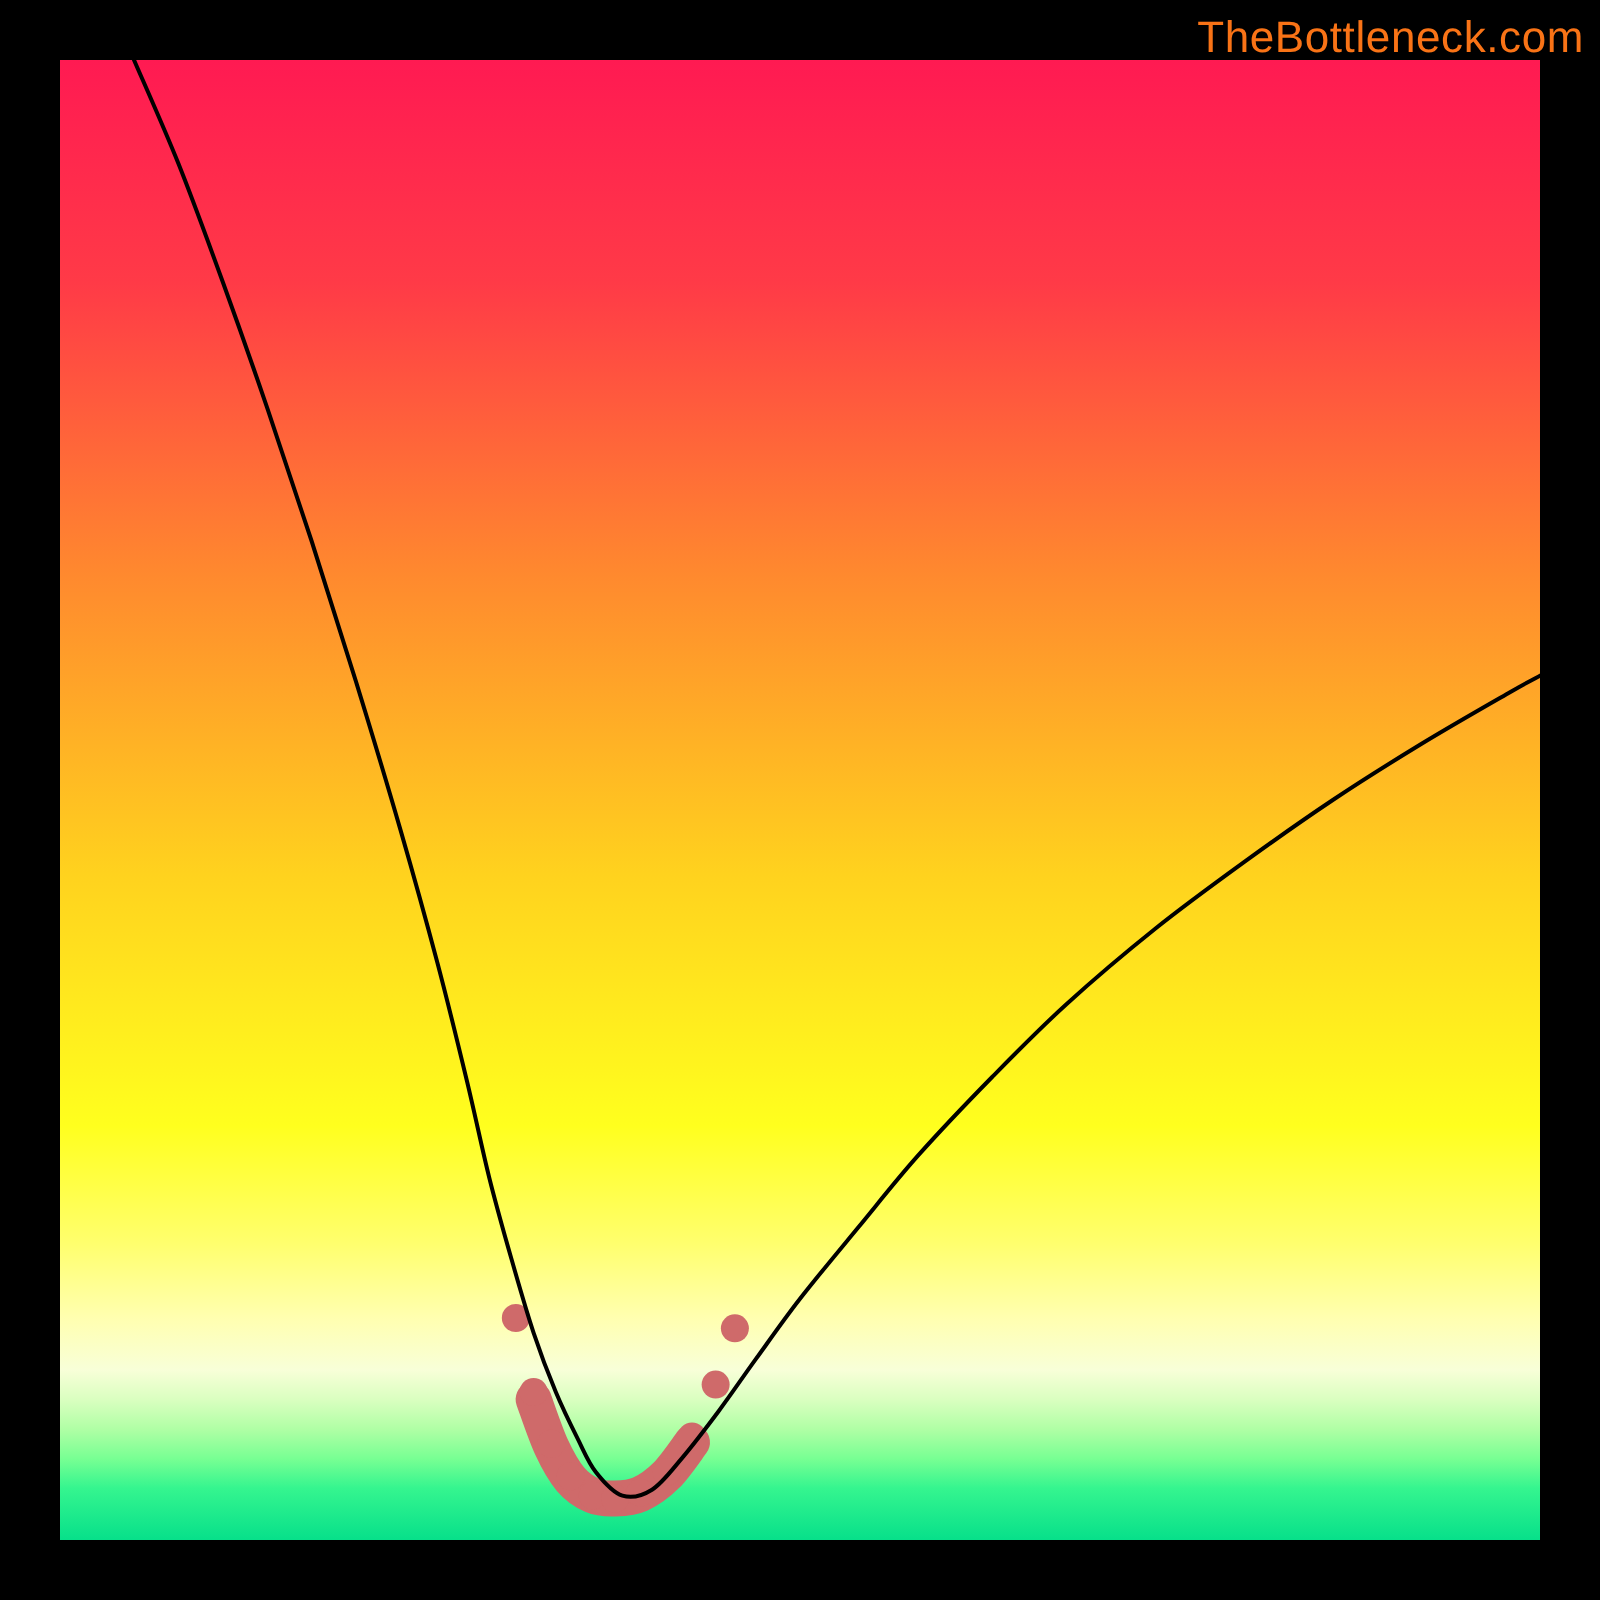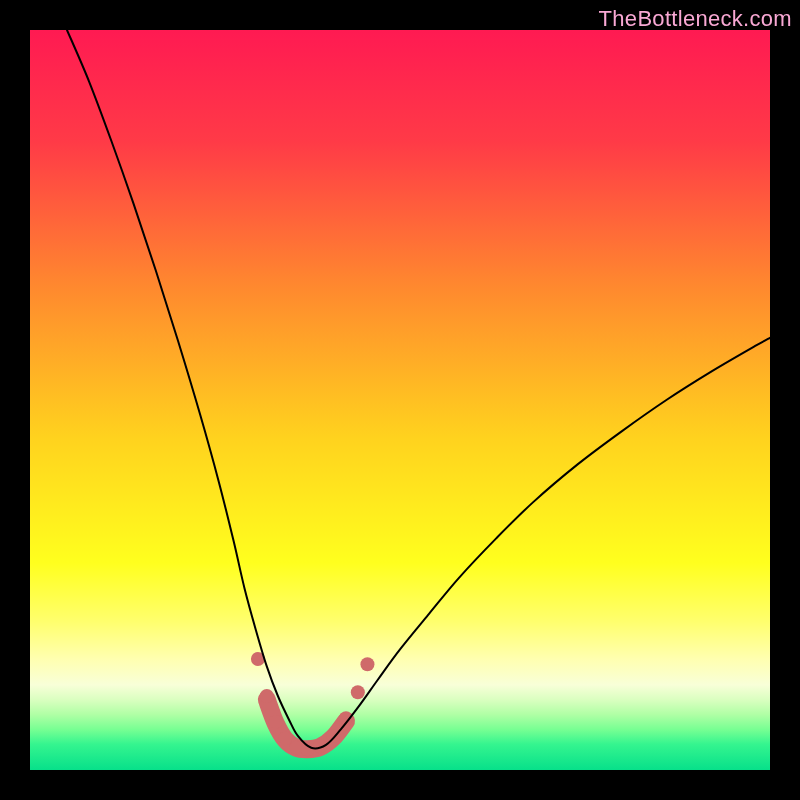--- a/index.html
+++ b/index.html
@@ -23,21 +23,21 @@
     position: absolute;
     left: 0;
     top: 0;
     width: 740px;
     height: 740px;
   }
   .watermark {
     position: absolute;
     top: 6px;
     right: 8px;
-    color: #f9a8d4;
+    color: #f97316;
     font-size: 22px;
     font-weight: 500;
     letter-spacing: 0.3px;
     user-select: none;
   }
 </style>
 </head>
 <body>
 
 <div class="frame">

